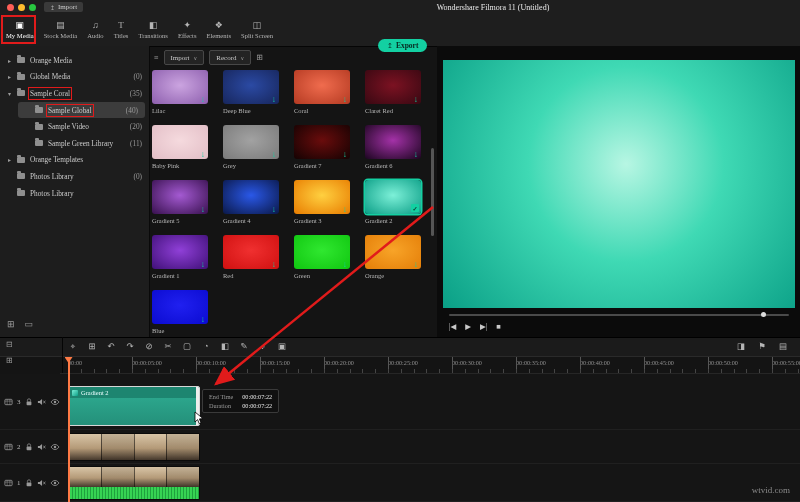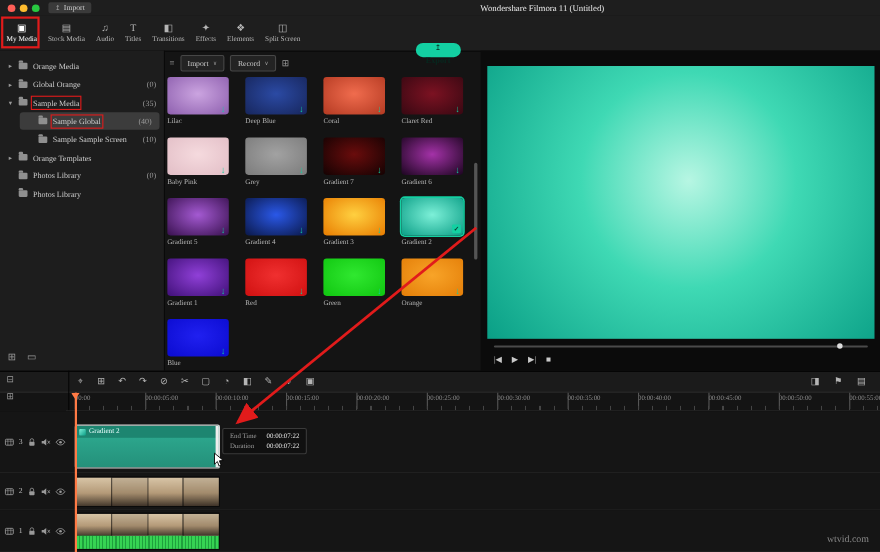--- a/index.html
+++ b/index.html
@@ -16,21 +16,21 @@
   #tb-title{position:absolute;left:493px;top:3px;transform:translateX(-50%);font-size:8px;color:#e9e9e9;white-space:nowrap;}
 
   
   #tabbar{position:absolute;left:0;top:14px;width:800px;height:32px;background:#1e1e1e;border-bottom:1px solid #050505;}
   #tabs{display:flex;height:100%;padding-left:1px;}
   .tab{display:flex;flex-direction:column;align-items:center;justify-content:center;gap:2px;padding:0 5px;color:#b5b5b5;}
   .tab.active{color:#fff;}
   .tab-glyph{font-size:9px;line-height:9px;}
   .tab-label{font-size:6.6px;white-space:nowrap;}
   #export-btn{position:absolute;left:378px;top:25px;height:13px;border-radius:7px;background:#13d0a2;color:#07281f;
-              display:flex;align-items:center;gap:3px;padding:0 9px;font-size:7.5px;font-weight:bold;flex-direction:column;}
+              display:flex;align-items:center;gap:3px;padding:0 9px;font-size:7.5px;font-weight:bold;}
   #export-btn .g{font-size:7px;font-weight:normal;}
 
   
   #sidebar{position:absolute;left:0;top:46px;width:150px;height:291px;background:#1d1d1d;border-right:1px solid #090909;padding-top:6px;box-sizing:border-box;}
   .side-item{height:16.6px;display:flex;align-items:center;padding:0 7px 0 8px;font-size:7.3px;color:#cbcbcb;}
   .side-item.child{padding-left:26px;}
   .side-item.selected{background:#3c3c3c;border-radius:3px;margin:0 4px 0 18px;padding-left:8px;}
   .chev{width:9px;font-size:6px;color:#9a9a9a;flex:0 0 9px;}
   .folder-ic{width:8px;height:6px;background:#8f8f8f;border-radius:1px;margin-right:5px;position:relative;flex:0 0 8px;}
   .folder-ic::before{content:'';position:absolute;left:0;top:-2px;width:4px;height:2px;background:#8f8f8f;border-radius:1px 1px 0 0;}
@@ -198,44 +198,50 @@
         <div class="side-item">
           <span class="chev">▸</span>
           <span class="folder-ic"></span>
           <span class="side-label">Orange Media</span>
           <span class="side-count"></span>
         </div>
 
         <div class="side-item">
           <span class="chev">▸</span>
           <span class="folder-ic"></span>
-          <span class="side-label">Global Orange</span>
+          <span class="side-label">Global Media</span>
           <span class="side-count">(0)</span>
         </div>
 
         <div class="side-item redbox">
           <span class="chev">▾</span>
           <span class="folder-ic"></span>
-          <span class="side-label">Sample Media</span>
+          <span class="side-label">Sample Coral</span>
           <span class="side-count">(35)</span>
         </div>
 
         <div class="side-item child selected redbox">
           <span class="chev"></span>
           <span class="folder-ic"></span>
           <span class="side-label">Sample Global</span>
           <span class="side-count">(40)</span>
         </div>
 
-
         <div class="side-item child">
           <span class="chev"></span>
           <span class="folder-ic"></span>
-          <span class="side-label">Sample Sample Screen</span>
-          <span class="side-count">(10)</span>
+          <span class="side-label">Sample Video</span>
+          <span class="side-count">(20)</span>
+        </div>
+
+        <div class="side-item child">
+          <span class="chev"></span>
+          <span class="folder-ic"></span>
+          <span class="side-label">Sample Green Library</span>
+          <span class="side-count">(11)</span>
         </div>
 
         <div class="side-item">
           <span class="chev">▸</span>
           <span class="folder-ic"></span>
           <span class="side-label">Orange Templates</span>
           <span class="side-count"></span>
         </div>
 
         <div class="side-item">

